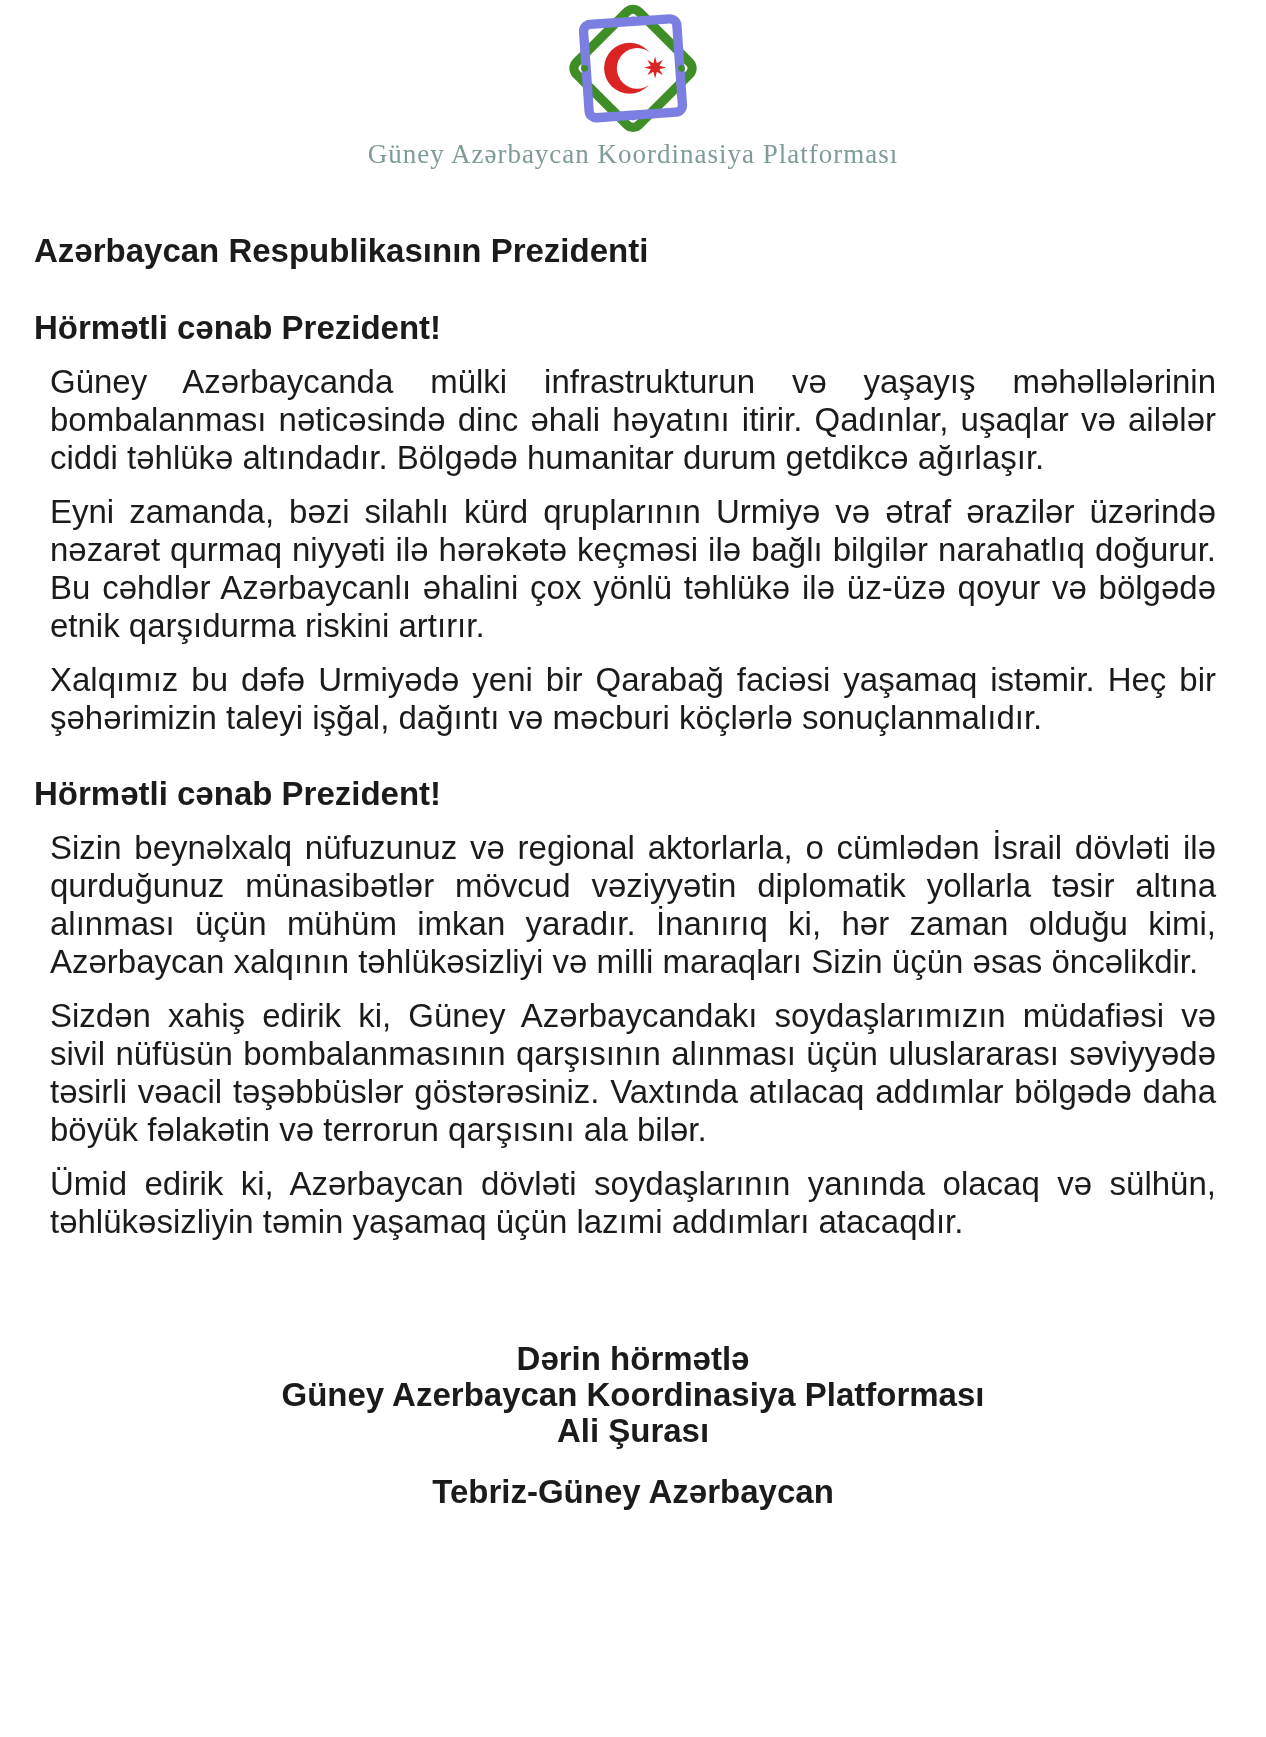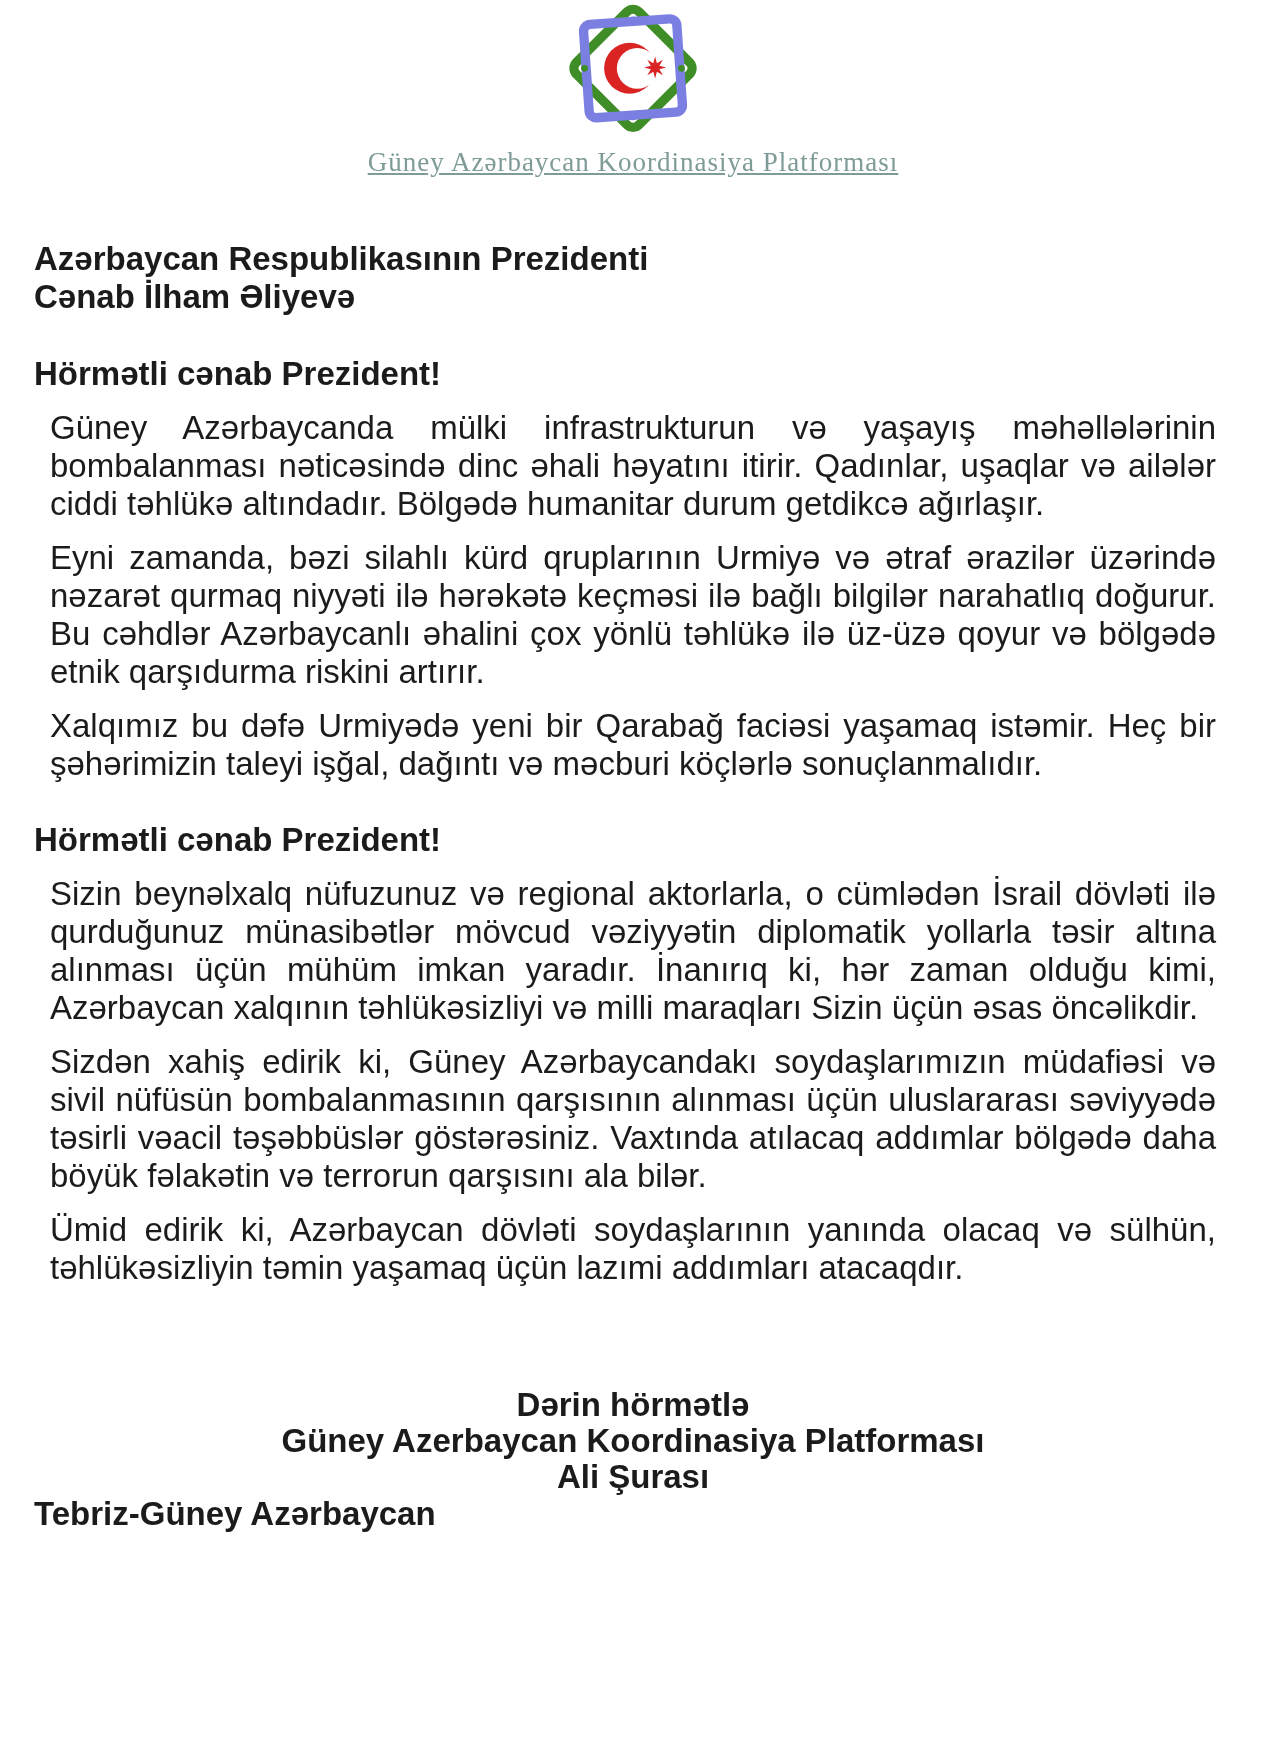--- a/index.html
+++ b/index.html
@@ -24,23 +24,21 @@
     text-align: center;
     padding-top: 2px;
     line-height: 0;
   }
   .org-name {
     text-align: center;
     font-family: "Liberation Serif", serif;
     font-size: 27px;
     line-height: 32px;
     letter-spacing: 1px;
-    margin-top: 8px;
     font-weight: 400;
-    text-decoration: underline;
   }
   
   .content {
     margin: 0 34px;
     font-size: 33px;
     line-height: 38px;
   }
   .address {
     margin-top: 62px;
     font-weight: bold;
@@ -66,20 +64,22 @@
   .par-6 { margin-top: 40px; }
   
   .closing {
     margin-top: 100px;
     text-align: center;
     font-weight: bold;
     font-size: 33px;
     line-height: 36px;
   }
   .footer-line {
+    margin-top: 24px;
+    text-align: center;
     font-weight: bold;
     font-size: 33px;
     line-height: 38px;
   }
 </style>
 </head>
 <body>
 
 <div class="page">
 
@@ -109,21 +109,20 @@
       <polygon points="126,64 128.1,72 135.2,67.8 131,74.9 139,77 131,79.1 135.2,86.2 128.1,82 126,90 123.9,82 116.8,86.2 121,79.1 113,77 121,74.9 116.8,67.8 123.9,72" fill="#da2323"></polygon>
     </svg>
   </div>
 
   <div class="org-name" style="color: rgb(126, 155, 151);">Güney Azərbaycan Koordinasiya Platforması</div>
 
   <div class="content">
 
     <div class="address">
       <div>Azərbaycan Respublikasının Prezidenti</div>
-      <div>Cənab İlham Əliyevə</div>
     </div>
 
     <div class="salutation">Hörmətli cənab Prezident!</div>
 
     <p class="body-par par-1">Güney Azərbaycanda mülki infrastrukturun və yaşayış məhəllələrinin bombalanması nəticəsində dinc əhali həyatını itirir. Qadınlar, uşaqlar və ailələr ciddi təhlükə altındadır. Bölgədə humanitar durum getdikcə ağırlaşır.</p>
     <p class="body-par par-2">Eyni zamanda, bəzi silahlı kürd qruplarının Urmiyə və ətraf ərazilər üzərində nəzarət qurmaq niyyəti ilə hərəkətə keçməsi ilə bağlı bilgilər narahatlıq doğurur. Bu cəhdlər Azərbaycanlı əhalini çox yönlü təhlükə ilə üz-üzə qoyur və bölgədə etnik qarşıdurma riskini artırır.</p>
     <p class="body-par par-3">Xalqımız bu dəfə Urmiyədə yeni bir Qarabağ faciəsi yaşamaq istəmir. Heç bir şəhərimizin taleyi işğal, dağıntı və məcburi köçlərlə sonuçlanmalıdır.</p>
 
     <div class="salutation-2">Hörmətli cənab Prezident!</div>
 

